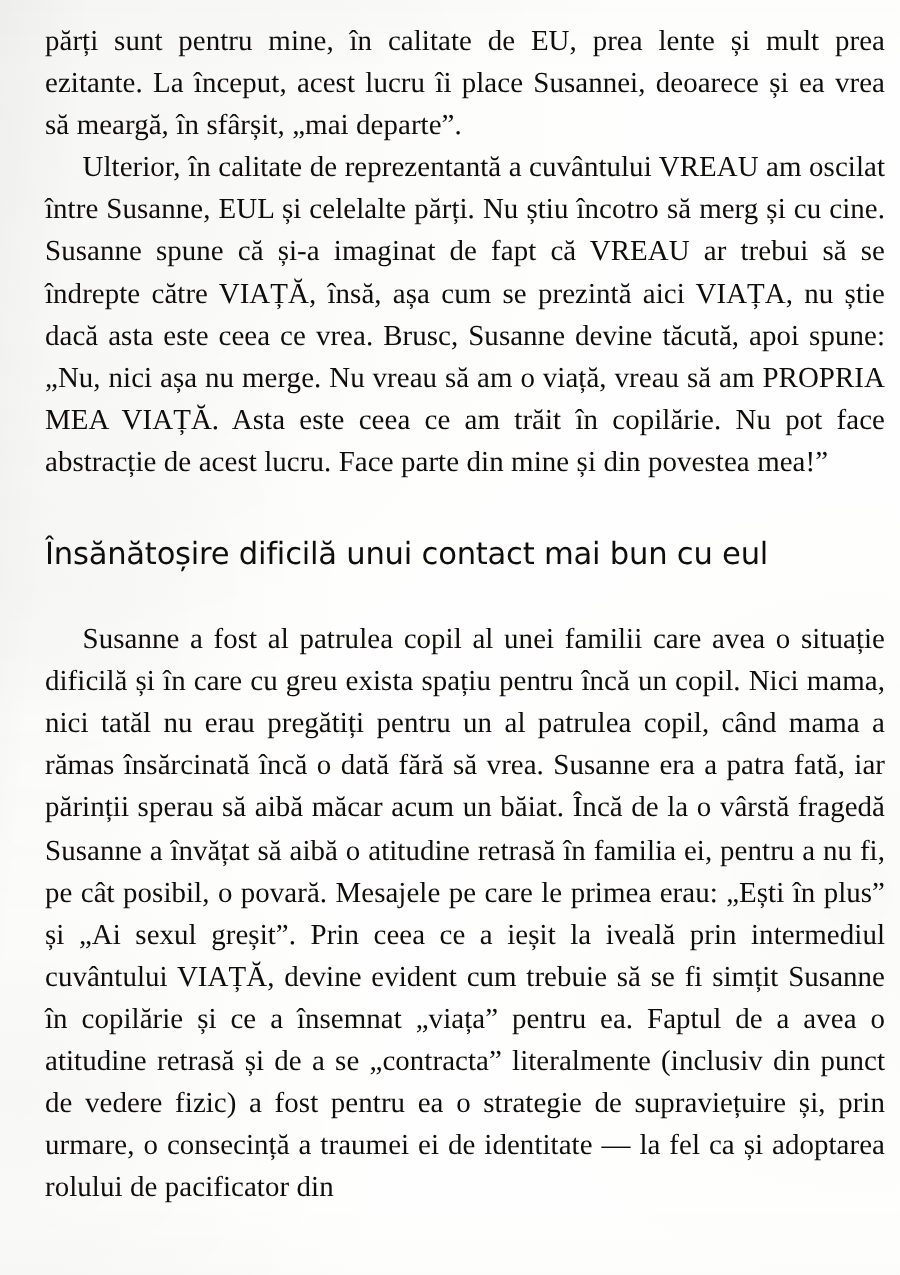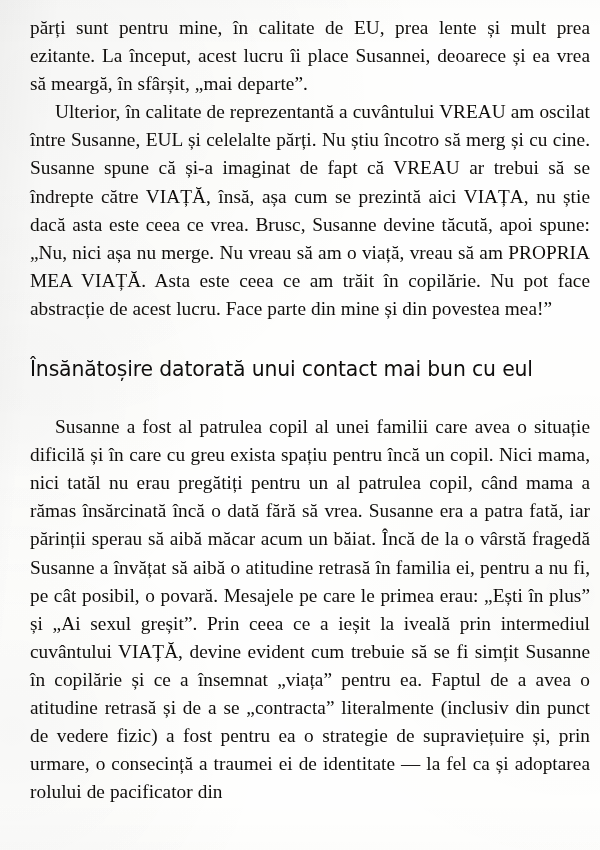--- a/index.html
+++ b/index.html
@@ -88,20 +88,20 @@
   <div class="text-column">
 
     <div class="gap-top"></div>
 
     <p class="body-par par-continued">părți sunt pentru mine, în calitate de EU, prea lente și mult prea ezitante. La început, acest lucru îi place Susannei, deoarece și ea vrea să meargă, în sfârșit, „mai departe”.</p>
 
     <p class="body-par indent">Ulterior, în calitate de reprezentantă a cuvântului VREAU am oscilat între Susanne, EUL și celelalte părți. Nu știu încotro să merg și cu cine. Susanne spune că și-a imaginat de fapt că VREAU ar trebui să se îndrepte către VIAȚĂ, însă, așa cum se prezintă aici VIAȚA, nu știe dacă asta este ceea ce vrea. Brusc, Susanne devine tăcută, apoi spune: „Nu, nici așa nu merge. Nu vreau să am o viață, vreau să am PROPRIA MEA VIAȚĂ. Asta este ceea ce am trăit în copilărie. Nu pot face abstracție de acest lucru. Face parte din mine și din povestea mea!”</p>
 
     <div class="gap-before-heading"></div>
 
-    <h2 class="section-heading">Însănătoșire datorată unui contact mai bun cu eul</h2>
+    <h2 class="section-heading">Însănătoșire dificilă unui contact mai bun cu eul</h2>
 
     <div class="gap-after-heading"></div>
 
     <p class="body-par indent">Susanne a fost al patrulea copil al unei familii care avea o situație dificilă și în care cu greu exista spațiu pentru încă un copil. Nici mama, nici tatăl nu erau pregătiți pentru un al patrulea copil, când mama a rămas însărcinată încă o dată fără să vrea. Susanne era a patra fată, iar părinții sperau să aibă măcar acum un băiat. Încă de la o vârstă fragedă Susanne a învățat să aibă o atitudine retrasă în familia ei, pentru a nu fi, pe cât posibil, o povară. Mesajele pe care le primea erau: „Ești în plus” și „Ai sexul greșit”. Prin ceea ce a ieșit la iveală prin intermediul cuvântului VIAȚĂ, devine evident cum trebuie să se fi simțit Susanne în copilărie și ce a însemnat „viața” pentru ea. Faptul de a avea o atitudine retrasă și de a se „contracta” literalmente (inclusiv din punct de vedere fizic) a fost pentru ea o strategie de supraviețuire și, prin urmare, o consecință a traumei ei de identitate — la fel ca și adoptarea rolului de pacificator din</p>
 
   </div>
 </div>
 
 </body></html>

